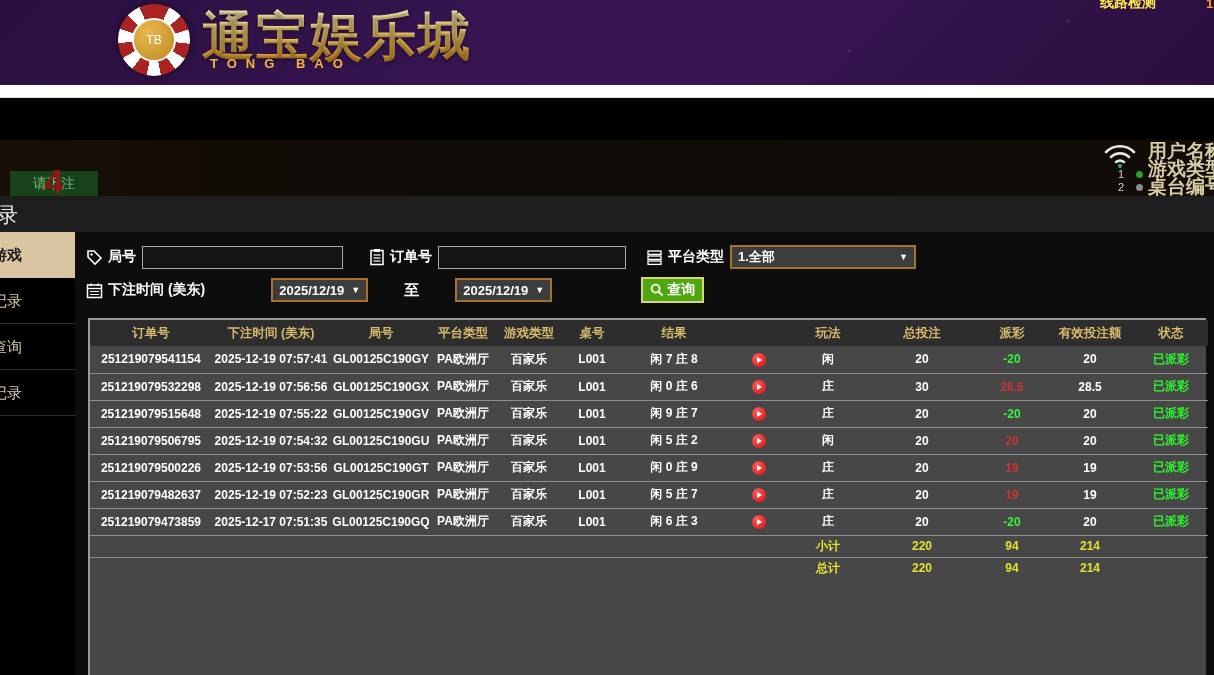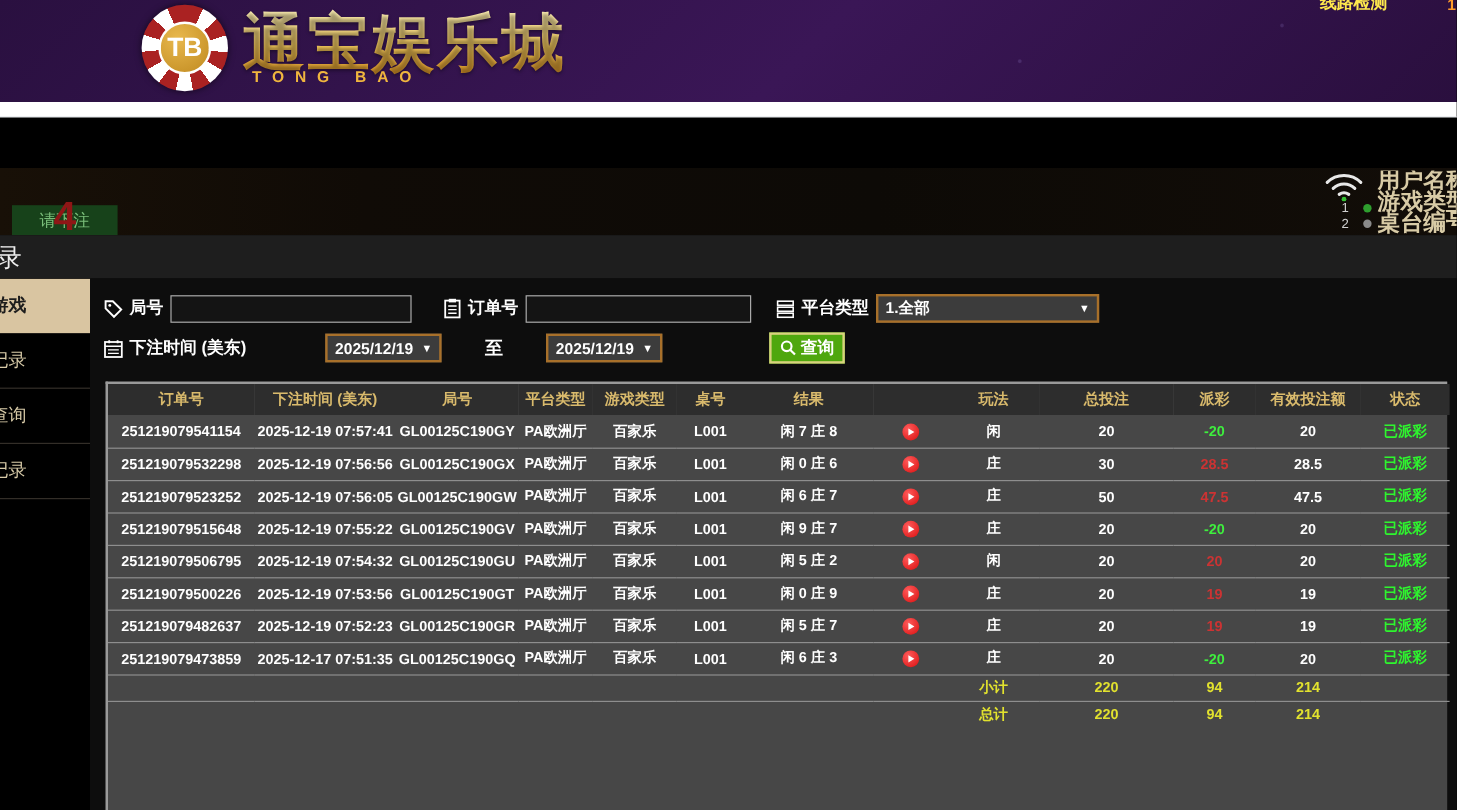--- a/index.html
+++ b/index.html
@@ -18,21 +18,21 @@
   .chip { width:72px; height:72px; border-radius:50%;
     background: conic-gradient(#a22 0 25deg,#fff 25deg 48deg,#a22 48deg 73deg,#fff 73deg 96deg,
       #a22 96deg 121deg,#fff 121deg 144deg,#a22 144deg 169deg,#fff 169deg 192deg,
       #a22 192deg 217deg,#fff 217deg 240deg,#a22 240deg 265deg,#fff 265deg 288deg,
       #a22 288deg 313deg,#fff 313deg 336deg,#a22 336deg 360deg);
     display:flex; align-items:center; justify-content:center;
     box-shadow:0 0 6px rgba(0,0,0,.6); }
   .chip-core { width:44px; height:44px; border-radius:50%;
     background:radial-gradient(circle at 35% 30%, #e8b84d, #c08a20);
     border:2px solid #fff; display:flex; align-items:center; justify-content:center;
-    color:#fff; font-weight:bold; font-size:22px; }
+    color:#fff; font-weight:normal; font-size:12px; }
   .logo-cn { margin-left:12px; font-size:52px; font-weight:bold; line-height:64px;
     letter-spacing:2px;
     background:linear-gradient(180deg,#fdeeb0 10%,#f3c75a 55%,#d98f1f 95%);
     -webkit-background-clip:text; background-clip:text; color:transparent;
     text-shadow:0 2px 3px rgba(0,0,0,.35); }
   .logo-en { position:absolute; left:210px; top:56px; font-size:13px; font-weight:bold;
     letter-spacing:9px; color:#f0b63e; }
   .line-check { position:absolute; right:58px; top:-6px; color:#ffe94d;
     font-size:14px; font-weight:bold; }
   .hdr-frag { position:absolute; right:0; top:-4px; width:8px; overflow:hidden;
@@ -286,35 +286,20 @@
     <td>L001</td>
     <td>闲 0 庄 6</td>
     <td><span class="play-btn"></span></td>
     <td>庄</td>
     <td>30</td>
     <td class="pos">28.5</td>
     <td>28.5</td>
     <td class="status">已派彩</td>
   </tr>
               <tr>
-    <td>251219079523252</td>
-    <td>2025-12-19 07:56:05</td>
-    <td>GL00125C190GW</td>
-    <td>PA欧洲厅</td>
-    <td>百家乐</td>
-    <td>L001</td>
-    <td>闲 6 庄 7</td>
-    <td><span class="play-btn"></span></td>
-    <td>庄</td>
-    <td>50</td>
-    <td class="pos">47.5</td>
-    <td>47.5</td>
-    <td class="status">已派彩</td>
-  </tr>
-              <tr>
     <td>251219079515648</td>
     <td>2025-12-19 07:55:22</td>
     <td>GL00125C190GV</td>
     <td>PA欧洲厅</td>
     <td>百家乐</td>
     <td>L001</td>
     <td>闲 9 庄 7</td>
     <td><span class="play-btn"></span></td>
     <td>庄</td>
     <td>20</td>

